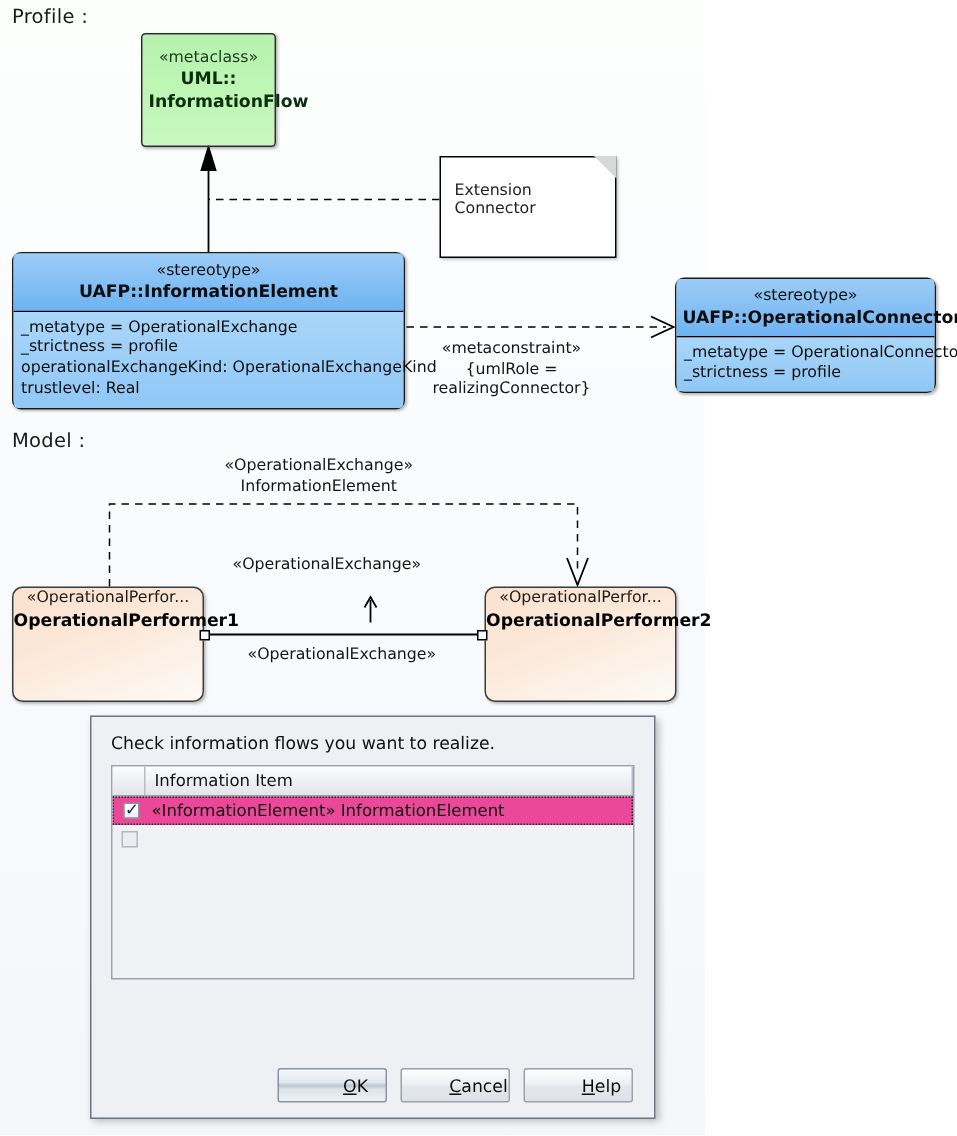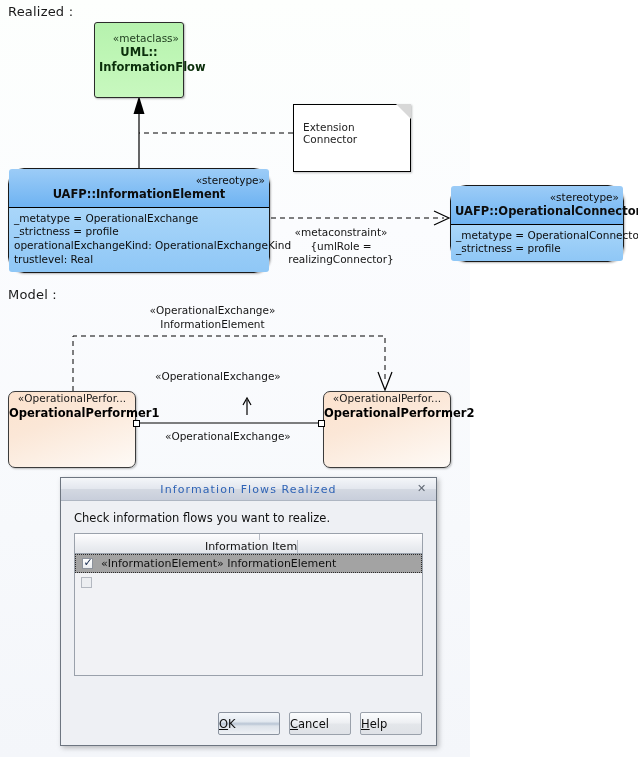--- a/index.html
+++ b/index.html
@@ -42,21 +42,20 @@
     box-shadow: 1px 1px 2px rgba(0,0,0,.28);
   }
   .node .hdr {
     text-align: center;
     padding: 5px 4px 5px;
     line-height: 1.25;
   }
   .node .stereo {
     font-size: 10.5px;
     display: block;
-    text-align: right;
   }
   .node .nm {
     font-size: 11.5px;
     font-weight: bold;
     display: block;
   }
   .node .compartment {
     border-top: 1px solid #000;
     padding: 4px 5px 5px;
     font-size: 10.5px;
@@ -72,21 +71,21 @@
     border-radius: 3px;
   }
   #metaclass-node .stereo { color: #1d3a1d; }
   #metaclass-node .nm { color: #0b2f0b; }
   #metaclass-node .hdr { padding-top: 9px; }
 
   
   .stereo-node {
     background: linear-gradient(180deg,#9fd0f8 0%, #8cc5f6 100%);
     border-color: #1a1a1a;
-    border-radius: 16px;
+    border-radius: 6px;
   }
   .stereo-node .hdr {
     background: linear-gradient(180deg,#9cccf7 0%, #6eb3f2 100%);
     border-radius: 3px 3px 0 0;
     color: #0d0d0d;
   }
   .stereo-node .compartment {
     background: linear-gradient(180deg,#a9d6f9 0%, #8fc7f6 100%);
     color: #0d0d0d;
     border-radius: 0 0 3px 3px;
@@ -209,21 +208,20 @@
     border: 1px solid #9aa1ab;
     background: #f1f2f5;
     overflow: hidden;
   }
   #flow-table-head {
     display: flex;
     height: 19px;
     background: linear-gradient(180deg,#fdfdfe 0%, #eceef2 60%, #e2e5ea 100%);
     border-bottom: 1px solid #9aa1ab;
     align-items: center;
-    flex-direction: column;
   }
   #flow-table-head .col-check {
     width: 22px; height: 100%;
     border-right: 1px solid #b7bcc5;
     box-sizing: border-box;
   }
   #flow-table-head .col-item {
     flex: 1; height: 100%;
     box-sizing: border-box;
     border-right: 1px solid #b7bcc5;
@@ -233,21 +231,21 @@
     padding-left: 6px;
   }
   .flow-row {
     display: flex;
     align-items: center;
     height: 19px;
     font-size: 11px;
     box-sizing: border-box;
   }
   .flow-row.selected {
-    background: #a3a3a3;
+    background: #ec4899;
     border: 1px dotted #2a2a2a;
   }
   .flow-row .cb-cell {
     width: 22px;
     display: flex; align-items: center; justify-content: center;
   }
   .checkbox {
     width: 11px; height: 11px;
     box-sizing: border-box;
     border: 1px solid #8c929c;
@@ -277,43 +275,45 @@
   #dialog-buttons {
     position: absolute;
     left: 0; right: 0; bottom: 10px;
     display: flex;
     justify-content: flex-end;
     gap: 9px;
     padding-right: 14px;
   }
   .dlg-btn {
     box-sizing: border-box;
-    width: 62px; height: 23px;
+    width: 73px; height: 23px;
     border: 1px solid #9aa1ab;
     border-radius: 2px;
     background: linear-gradient(180deg,#fcfdfe 0%, #eef0f3 45%, #e3e6ea 55%, #dfe2e7 100%);
     font-size: 11.5px;
     color: #0d0d0d;
     display: flex;
     align-items: center;
+    justify-content: center;
     font-family: "DejaVu Sans", sans-serif;
     cursor: default;
+    padding-left: 31px;
   }
   .dlg-btn.default {
     background: linear-gradient(180deg,#f5f8fb 0%, #e3e9f0 40%, #b9c5d4 52%, #dde3ea 62%, #eef1f5 100%);
     border-color: #8b939f;
   }
   .mn { text-decoration: underline; }
 </style>
 </head>
 <body>
 
 <div id="canvas">
 
-  <div class="sec-title" id="title-profile">Realized :</div>
+  <div class="sec-title" id="title-profile">Profile :</div>
 
   <svg class="overlay">
 
     <line x1="139" y1="168" x2="139" y2="104" stroke="#000" stroke-width="1.2"></line>
     <polygon points="139,96 133.5,114 144.5,114" fill="#000"></polygon>
 
     <line x1="293" y1="133" x2="139" y2="133" stroke="#000" stroke-width="1" stroke-dasharray="5,4"></line>
 
     <line x1="271" y1="218" x2="444" y2="218" stroke="#000" stroke-width="1" stroke-dasharray="5,4"></line>
     <polyline points="434,211 449,218 434,225" fill="none" stroke="#000" stroke-width="1.2"></polyline>
@@ -391,24 +391,20 @@
     <span class="nm">OperationalPerformer2</span>
   </div>
 
   <div class="port" style="left:133px; top:420px;"></div>
   <div class="port" style="left:318px; top:420px;"></div>
 
 </div>
 
 <div id="dialog">
 
-  <div id="dialog-titlebar">
-    <span id="dialog-title">Information Flows Realized</span>
-    <span id="dialog-close">✕</span>
-  </div>
 
   <div id="dialog-body">
     <div id="dialog-instruction">Check information flows you want to realize.</div>
 
     <div id="flow-table">
       <div id="flow-table-head">
         <div class="col-check"></div>
         <div class="col-item">Information Item</div>
       </div>
 

